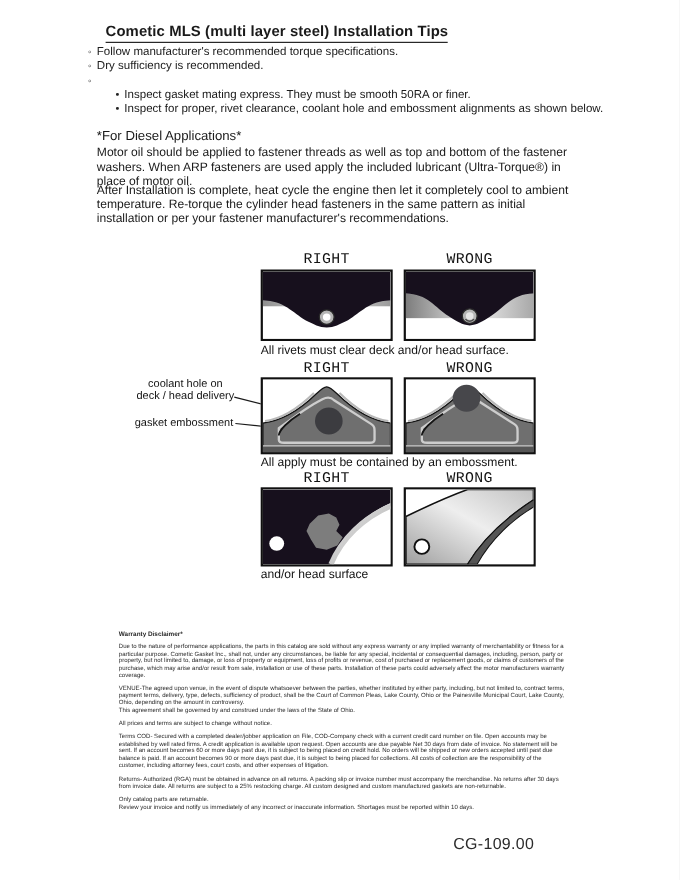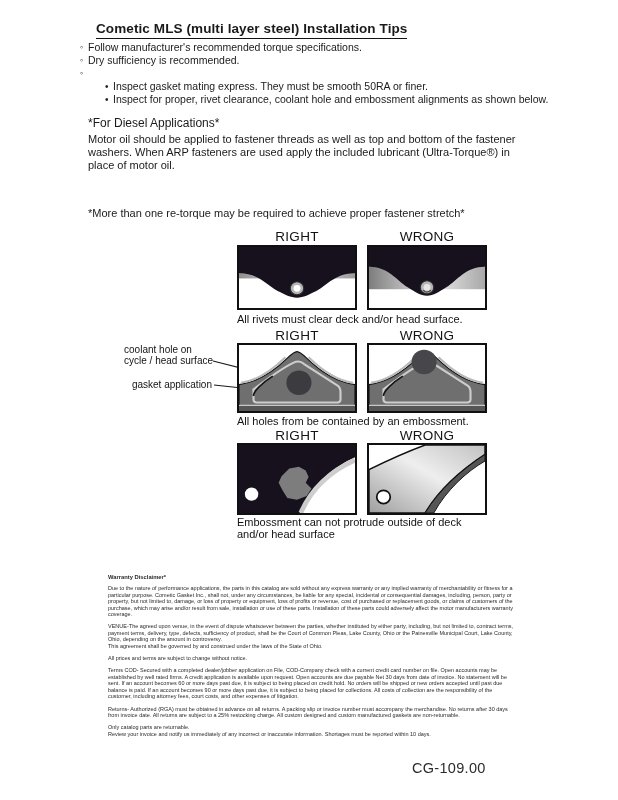--- a/index.html
+++ b/index.html
@@ -16,25 +16,25 @@
   .tips{left:80px;top:41px;width:470px;font-size:10.5px;line-height:13px;}
   .tip-row{display:flex;align-items:flex-start;}
   .blt{width:8px;flex:0 0 8px;font-size:9px;line-height:13px;color:#222;}
   .sub{margin-left:25px;}
   .sub .blt{font-size:10px;}
   .h2{left:88px;top:116px;font-size:12px;font-weight:normal;}
   .para{left:88px;width:444px;font-size:11px;line-height:13px;}
   .p1{top:133px;}
   .p2{top:167px;}
   .note{top:207px;}
-  .dlabel{width:120px;text-align:center;font-size:13.5px;color:#131313;letter-spacing:0.3px;}
+  .dlabel{width:120px;text-align:center;font-size:13.5px;color:#131313;letter-spacing:0.3px;font-family:Liberation Mono, monospace;}
   .panel{width:120px;border:2px solid #101010;background:#fff;box-sizing:border-box;}
   .panel svg{display:block;width:100%;height:100%;}
   .dcaption{left:237px;font-size:11px;color:#131313;}
-  .sidelabel{font-size:10px;line-height:11px;text-align:left;color:#131313;}
+  .sidelabel{font-size:10px;line-height:11px;text-align:center;color:#131313;}
   .warr{left:108px;width:405px;font-size:5.5px;line-height:6.4px;color:#2a2a2a;}
   .warr p{margin:0 0 6px 0;}
   .warr p.tight{margin:0;}
   .warr .whead{font-weight:bold;font-size:5.8px;margin-bottom:5px;}
   .pagecode{left:412px;top:760px;font-size:14.5px;color:#2b2b2b;letter-spacing:0.3px;}
 </style>
 </head>
 <body>
 
 <div class="page">
@@ -58,21 +58,21 @@
       <span>Inspect gasket mating express.  They must be smooth 50RA or finer.</span>
     </div>
     <div class="tip-row sub">
       <span class="blt">•</span>
       <span>Inspect for proper, rivet clearance, coolant hole and embossment alignments as shown below.</span>
     </div>
   </div>
 
   <div class="abs h2">*For Diesel Applications*</div>
   <div class="abs para p1">Motor oil should be applied to fastener threads as well as top and bottom of the fastener washers. When ARP fasteners are used apply the included lubricant (Ultra-Torque®) in place of motor oil.</div>
-  <div class="abs para note">*More than one re-torque may be required to achieve proper fastener stretch*</div>
+  <div class="abs para p2">After Installation is complete, heat cycle the engine then let it completely cool to ambient temperature. Re-torque the cylinder head fasteners in the same pattern as initial installation or per your fastener manufacturer's recommendations.</div>
 
   <div class="abs dlabel" style="left:237px;top:229px;">RIGHT</div>
   <div class="abs dlabel" style="left:367px;top:229px;">WRONG</div>
 
   <div class="abs panel" style="left:237px;top:245px;height:65px;">
     <svg viewBox="0 0 120 65" preserveAspectRatio="none">
       <defs>
         <linearGradient id="deck1" x1="0" y1="0" x2="1" y2="0">
           <stop offset="0" stop-color="#8f8f8f"></stop>
             <stop offset="0.5" stop-color="#e2e2e2"></stop>
@@ -103,23 +103,23 @@
       <path d="M56,46 A5,5 0 0 0 64,46" fill="none" stroke="#4a4a4a" stroke-width="1.4"></path>
     </svg>
   </div>
   <div class="abs dcaption" style="top:313px;">All rivets must clear deck and/or head surface.</div>
 
   <div class="abs dlabel" style="left:237px;top:328px;">RIGHT</div>
   <div class="abs dlabel" style="left:367px;top:328px;">WRONG</div>
 
   <div class="abs sidelabel" style="right:405px;top:344px;">
     <div>coolant hole on</div>
-    <div>cycle / head surface</div>
-  </div>
-  <div class="abs sidelabel" style="right:406px;top:379px;">gasket application</div>
+    <div>deck / head delivery</div>
+  </div>
+  <div class="abs sidelabel" style="right:406px;top:379px;">gasket embossment</div>
 
   <svg class="abs" style="left:100px;top:330px;" width="300" height="100">
     <line x1="113" y1="31" x2="196" y2="52" stroke="#1a1a1a" stroke-width="1.1"></line>
     <line x1="114" y1="55" x2="161" y2="60" stroke="#1a1a1a" stroke-width="1.1"></line>
   </svg>
 
   <div class="abs panel" style="left:237px;top:343px;height:70px;">
     <svg viewBox="0 0 120 70" preserveAspectRatio="none">
       <rect width="120" height="70" fill="#ffffff"></rect>
       <path d="M0,70 L0,42 C16,40 34,30 50,14 C54,10 58,7 60,7 C62,7 66,10 70,14 C86,30 104,40 120,42 L120,70 Z" fill="#6f6f6f" stroke="#141414" stroke-width="1.2"></path>
@@ -138,21 +138,21 @@
       <path d="M0,70 L0,42 C16,40 34,30 50,14 C54,10 58,7 60,7 C62,7 66,10 70,14 C86,30 104,40 120,42 L120,70 Z" fill="#6f6f6f" stroke="#141414" stroke-width="1.2"></path>
       <path d="M2,40 C18,38 34,27 48,13" fill="none" stroke="#b9b9b9" stroke-width="2"></path>
       <path d="M72,13 C86,27 102,38 118,40" fill="none" stroke="#b9b9b9" stroke-width="2"></path>
       <rect x="0" y="64" width="120" height="6" fill="#565656"></rect>
       <line x1="0" y1="64" x2="120" y2="64" stroke="#c8c8c8" stroke-width="1.2"></line>
       <path d="M15,58 L15,47 C28,37 44,25 56,19 C60,17 64,17 67,20 L102,43 C105,45 105,47 105,50 L105,58 C105,60.5 103,61 100,61 L20,61 C17,61 15,60.5 15,58 Z" fill="none" stroke="#cdcdcd" stroke-width="2.2"></path>
       <path d="M15,54 C15,49 24,40 35,33" fill="none" stroke="#141414" stroke-width="1.8"></path>
       <circle cx="57" cy="18" r="13" fill="#47474b"></circle>
     </svg>
   </div>
-  <div class="abs dcaption" style="top:415px;">All holes from be contained by an embossment.</div>
+  <div class="abs dcaption" style="top:415px;">All apply must be contained by an embossment.</div>
 
   <div class="abs dlabel" style="left:237px;top:428px;">RIGHT</div>
   <div class="abs dlabel" style="left:367px;top:428px;">WRONG</div>
 
   <div class="abs panel" style="left:237px;top:443px;height:72px;">
     <svg viewBox="0 0 120 72" preserveAspectRatio="none">
       <defs>
         <linearGradient id="strip1" x1="0" y1="0" x2="1" y2="1">
           <stop offset="0" stop-color="#e8e8e8"></stop>
             <stop offset="1" stop-color="#aaaaaa"></stop>
@@ -174,21 +174,20 @@
             <stop offset="1" stop-color="#c2c2c2"></stop>
         </linearGradient>
       </defs>
       <rect width="120" height="72" fill="#ffffff"></rect>
       <path d="M0,26 C22,15 42,6 58,0 L120,0 V10 C96,26 72,48 58,72 L0,72 Z" fill="url(#band2)" stroke="#111111" stroke-width="1.5"></path>
       <path d="M120,10 C96,26 72,48 58,72 L67,72 C80,48 101,28 120,17 Z" fill="#555555" stroke="#111111" stroke-width="1"></path>
       <circle cx="15" cy="55" r="7" fill="#ffffff" stroke="#111111" stroke-width="1.8"></circle>
     </svg>
   </div>
   <div class="abs dcaption" style="top:516px;line-height:12px;">
-    <div>Embossment can not protrude outside of deck</div>
     <div>and/or head surface</div>
   </div>
 
   <div class="abs warr" style="top:574px;">
     <div class="whead">Warranty Disclaimer*</div>
     <p>Due to the nature of performance applications, the parts in this catalog are sold without any express warranty or any implied warranty of merchantability or fitness for a particular purpose.  Cometic Gasket Inc., shall not, under any circumstances, be liable for any special, incidental or consequential damages, including, person, party or property, but not limited to, damage, or loss of property or equipment, loss of profits or revenue, cost of purchased or replacement goods, or claims of customers of the purchase, which may arise and/or result from sale, installation or use of these parts.  Installation of these parts could adversely affect the motor manufacturers warranty coverage.</p>
     <p class="tight">VENUE-The agreed upon venue, in the event of dispute whatsoever between the parties, whether instituted by either party, including, but not limited to, contract terms, payment terms, delivery, type, defects, sufficiency of product, shall be the Court of Common Pleas, Lake County, Ohio or the Painesville Municipal Court, Lake County, Ohio, depending on the amount in controversy.</p>
     <p>This agreement shall be governed by and construed under the laws of the State of Ohio.</p>
     <p>All prices and terms are subject to change without notice.</p>
     <p>Terms COD- Secured with a completed dealer/jobber application on File, COD-Company check with a current credit card number on file.  Open accounts may be established by well rated firms.  A credit application is available upon request.  Open accounts are due payable Net 30 days from date of invoice.  No statement will be sent.  If an account becomes 60 or more days past due, it is subject to being placed on credit hold.  No orders will be shipped or new orders accepted until past due balance is paid.  If an account becomes 90 or more days past due, it is subject to being placed for collections.  All costs of collection are the responsibility of the customer, including attorney fees, court costs, and other expenses of litigation.</p>

